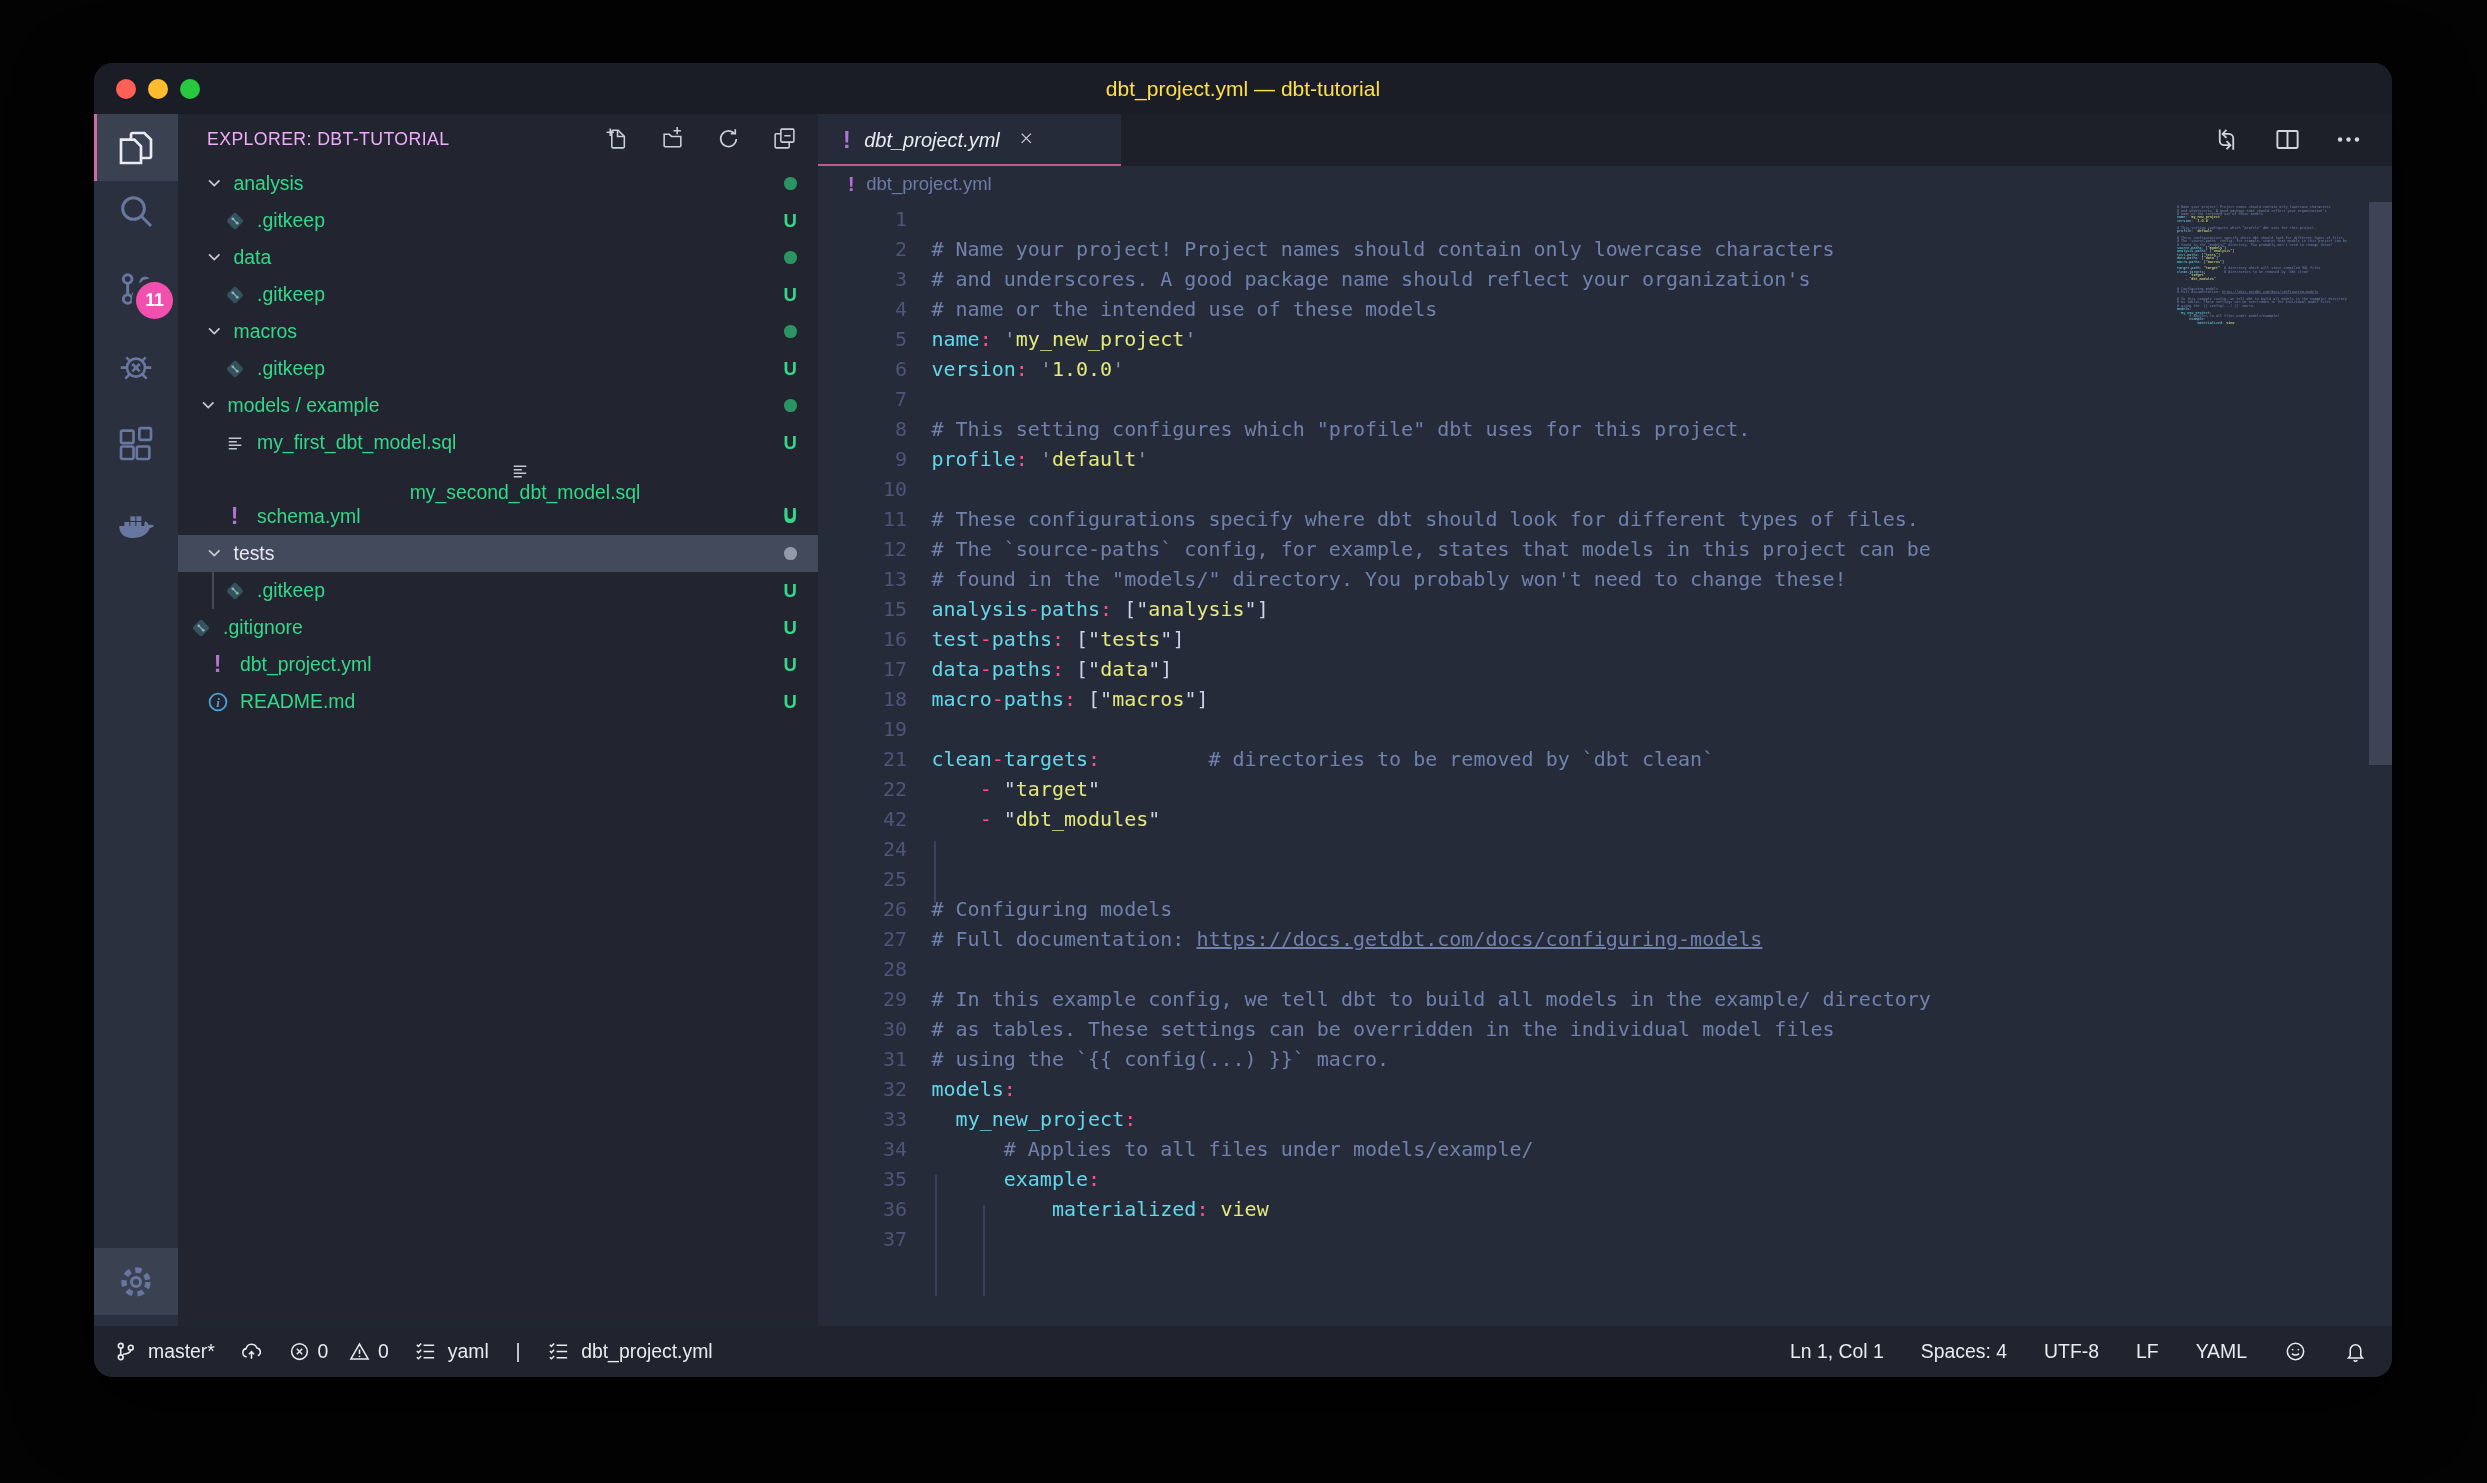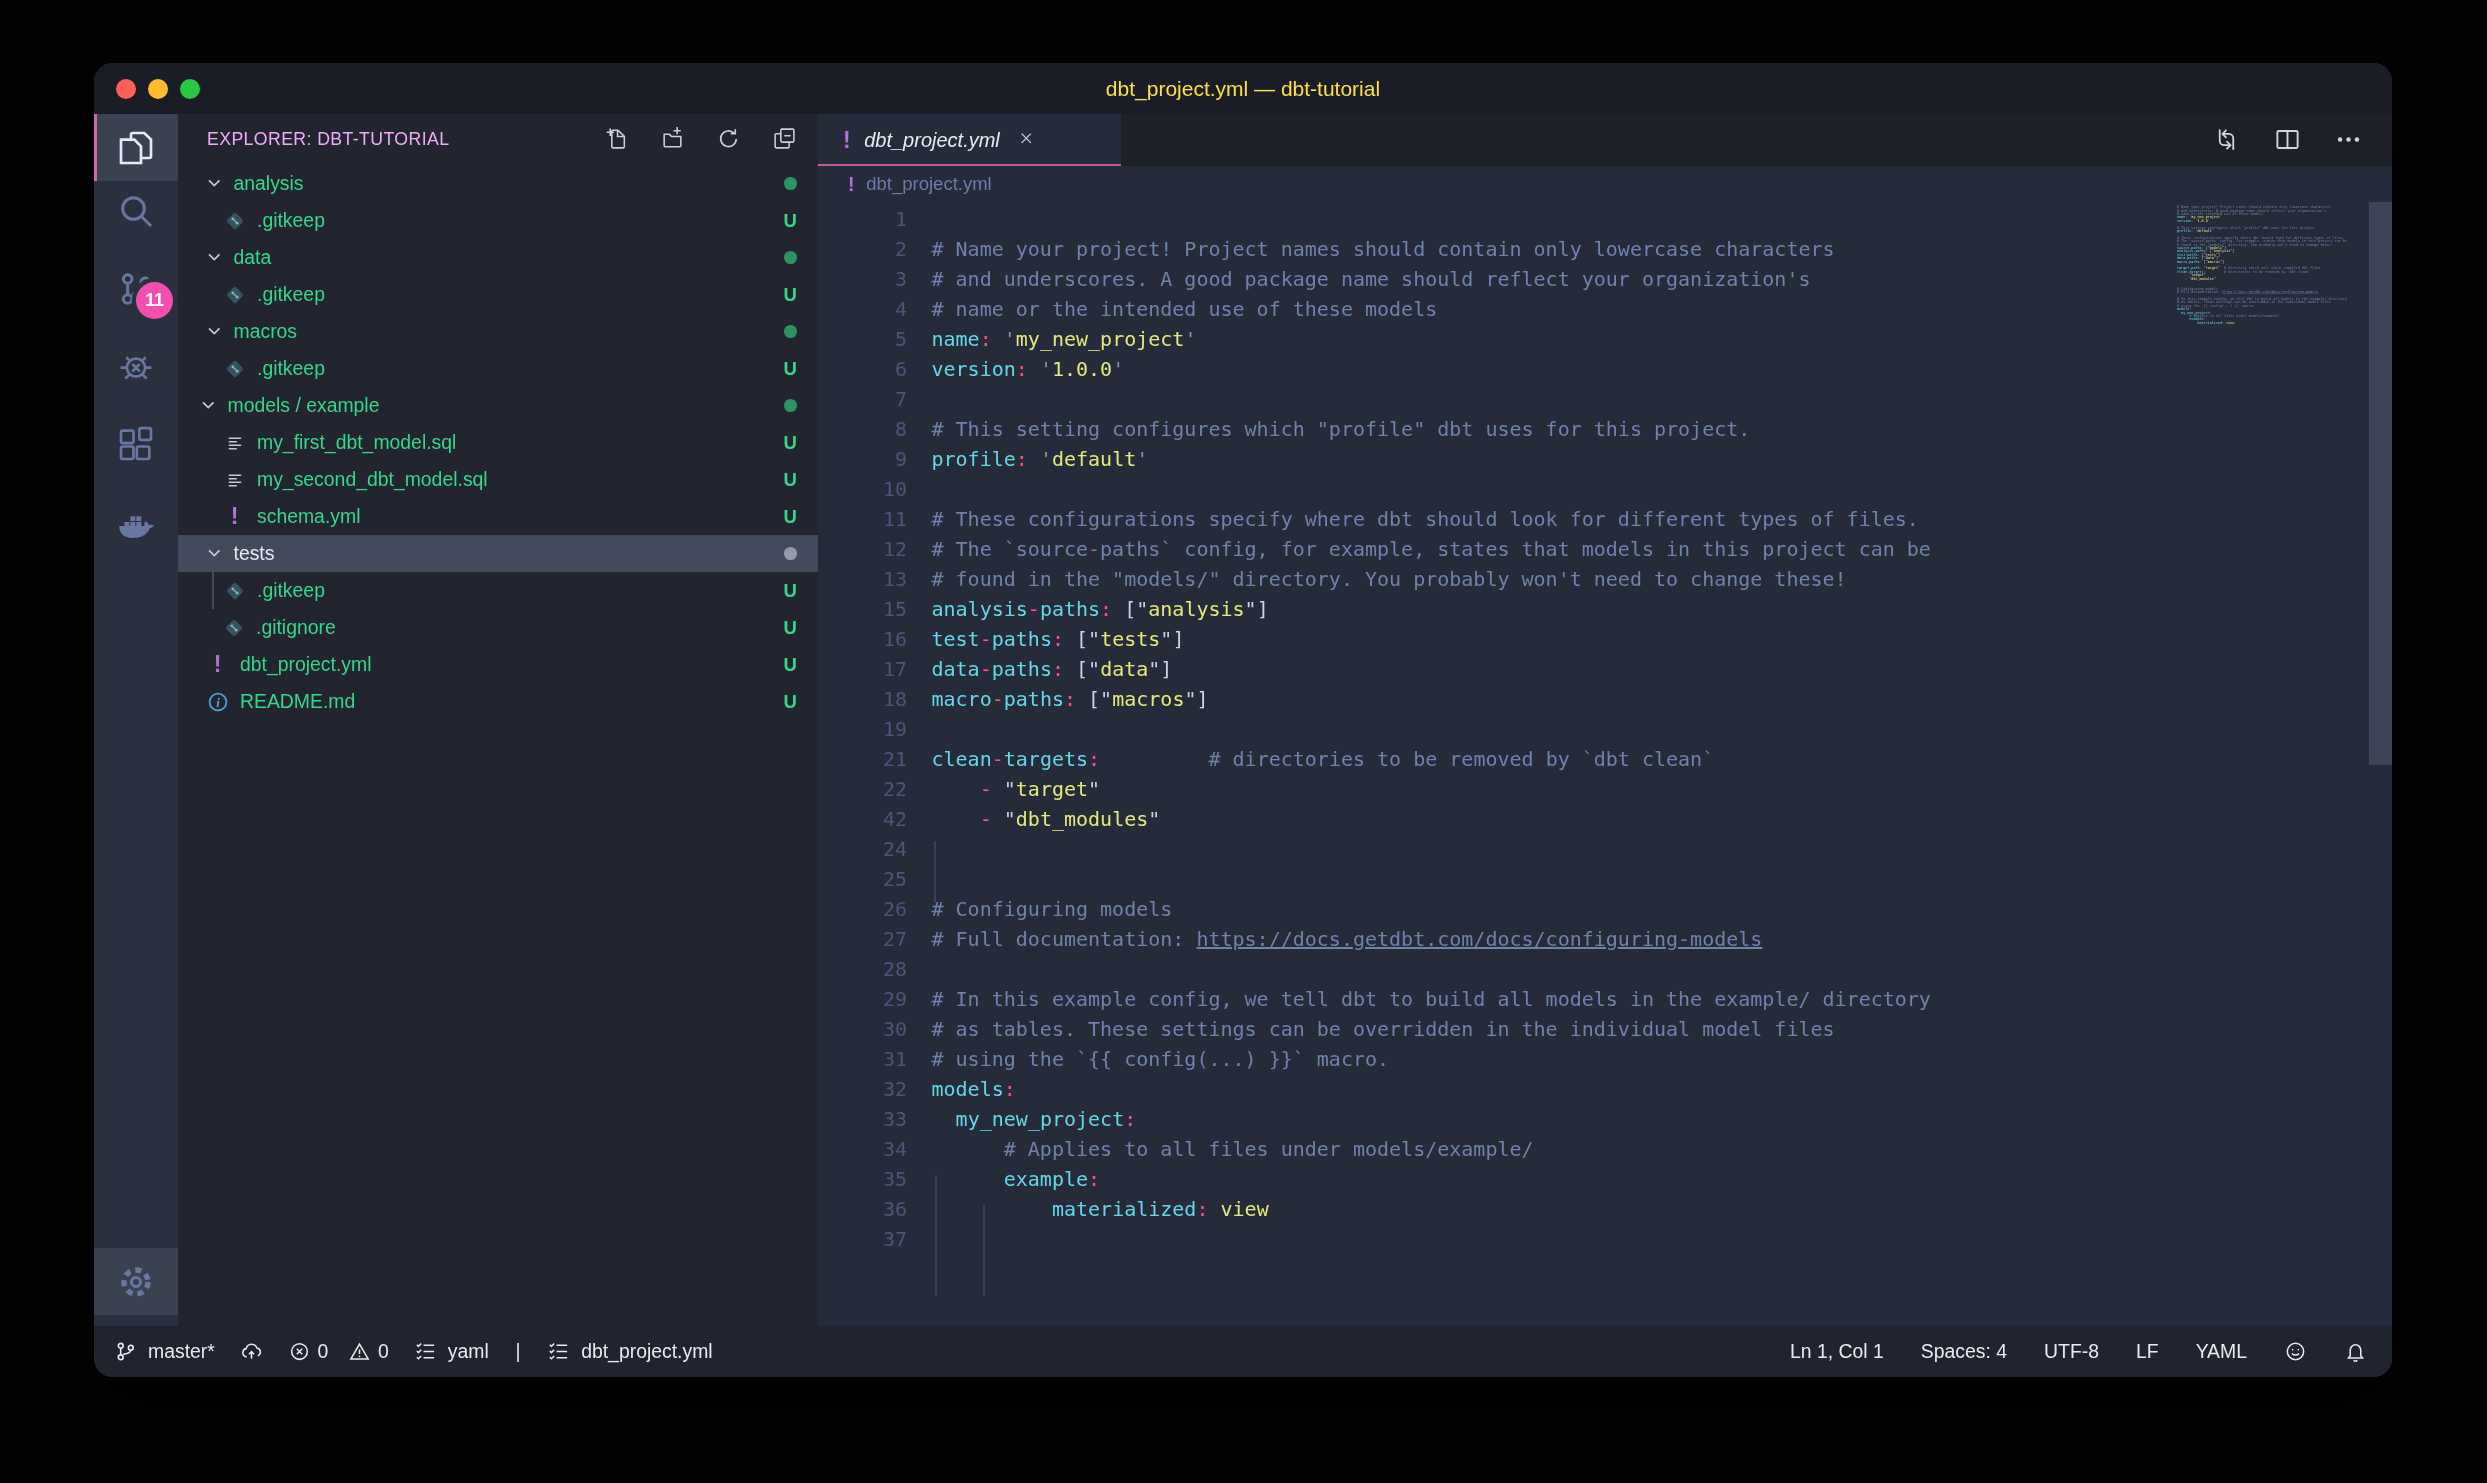--- a/index.html
+++ b/index.html
@@ -252,21 +252,21 @@
             </div>
             <div class="tree-row" style="padding-left: 44px;">
               <span class="fi">
                 <svg width="20" height="20" viewBox="0 0 16 16" fill="none" stroke="#c2c8d4" stroke-width="1.3">
                   <path d="M3 4.2h10M3 7h6.5M3 9.8h10M3 12.6h6.5"></path>
                 </svg>
               </span>
               <span class="tree-label">my_first_dbt_model.sql</span>
               <span class="tree-badge badge-u">U</span>
             </div>
-            <div class="tree-row" style="padding-left: 44px;">
+            <div class="tree-row" style="padding-left: 44px; flex-direction: column;">
               <span class="fi">
                 <svg width="20" height="20" viewBox="0 0 16 16" fill="none" stroke="#c2c8d4" stroke-width="1.3">
                   <path d="M3 4.2h10M3 7h6.5M3 9.8h10M3 12.6h6.5"></path>
                 </svg>
               </span>
               <span class="tree-label">my_second_dbt_model.sql</span>
               <span class="tree-badge badge-u">U</span>
             </div>
             <div class="tree-row" style="padding-left: 44px;">
               <span class="fi fi-warn">!</span>
@@ -286,21 +286,21 @@
                   <rect x="3.4" y="3.4" width="9.2" height="9.2" rx="1.6" transform="rotate(45 8 8)" fill="#33535e"></rect>
                   <circle cx="6.4" cy="6.4" r="1" fill="#8fb0ba"></circle>
                   <circle cx="9.6" cy="9.6" r="1" fill="#8fb0ba"></circle>
                   <path d="M6.4 6.4 9.6 9.6" stroke="#8fb0ba" stroke-width="0.9"></path>
                 </svg>
               </span>
               <span class="tree-label">.gitkeep</span>
               <span class="tree-badge badge-u">U</span>
               <span class="tree-guide" style="top: 0px; height: 37px;"></span>
             </div>
-            <div class="tree-row" style="padding-left: 43px;">
+            <div class="tree-row" style="padding-left: 10px;">
               <span class="fi">
                 <svg width="22" height="22" viewBox="0 0 16 16">
                   <rect x="3.4" y="3.4" width="9.2" height="9.2" rx="1.6" transform="rotate(45 8 8)" fill="#33535e"></rect>
                   <circle cx="6.4" cy="6.4" r="1" fill="#8fb0ba"></circle>
                   <circle cx="9.6" cy="9.6" r="1" fill="#8fb0ba"></circle>
                   <path d="M6.4 6.4 9.6 9.6" stroke="#8fb0ba" stroke-width="0.9"></path>
                 </svg>
               </span>
               <span class="tree-label">.gitignore</span>
               <span class="tree-badge badge-u">U</span>

